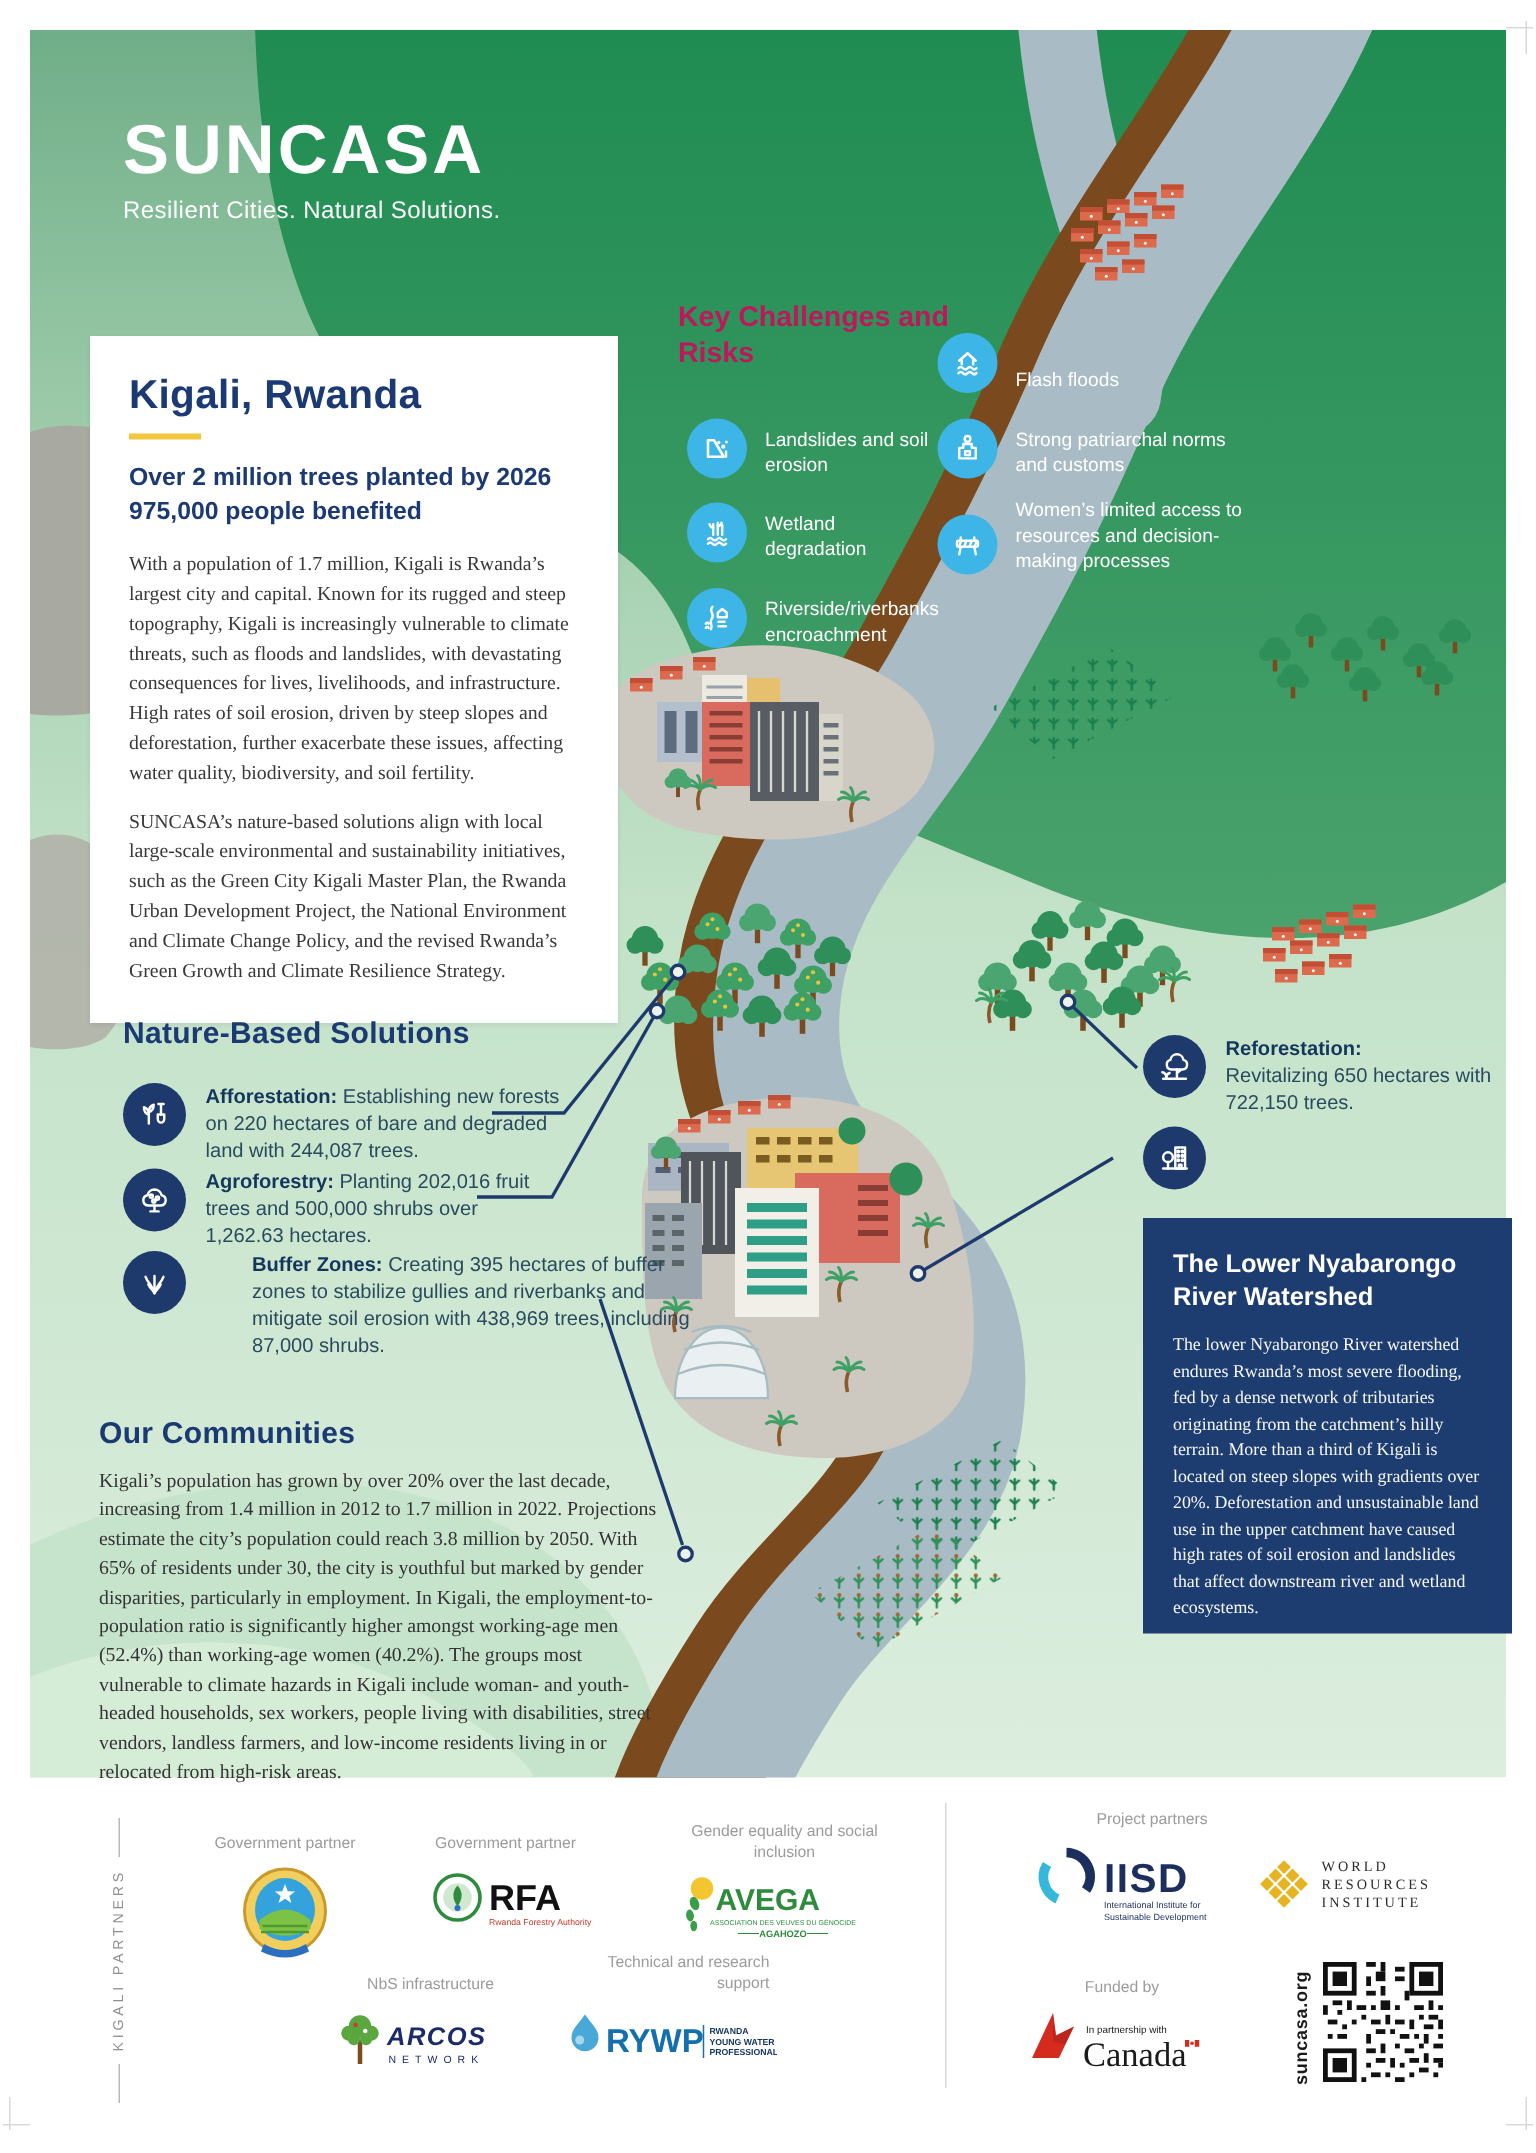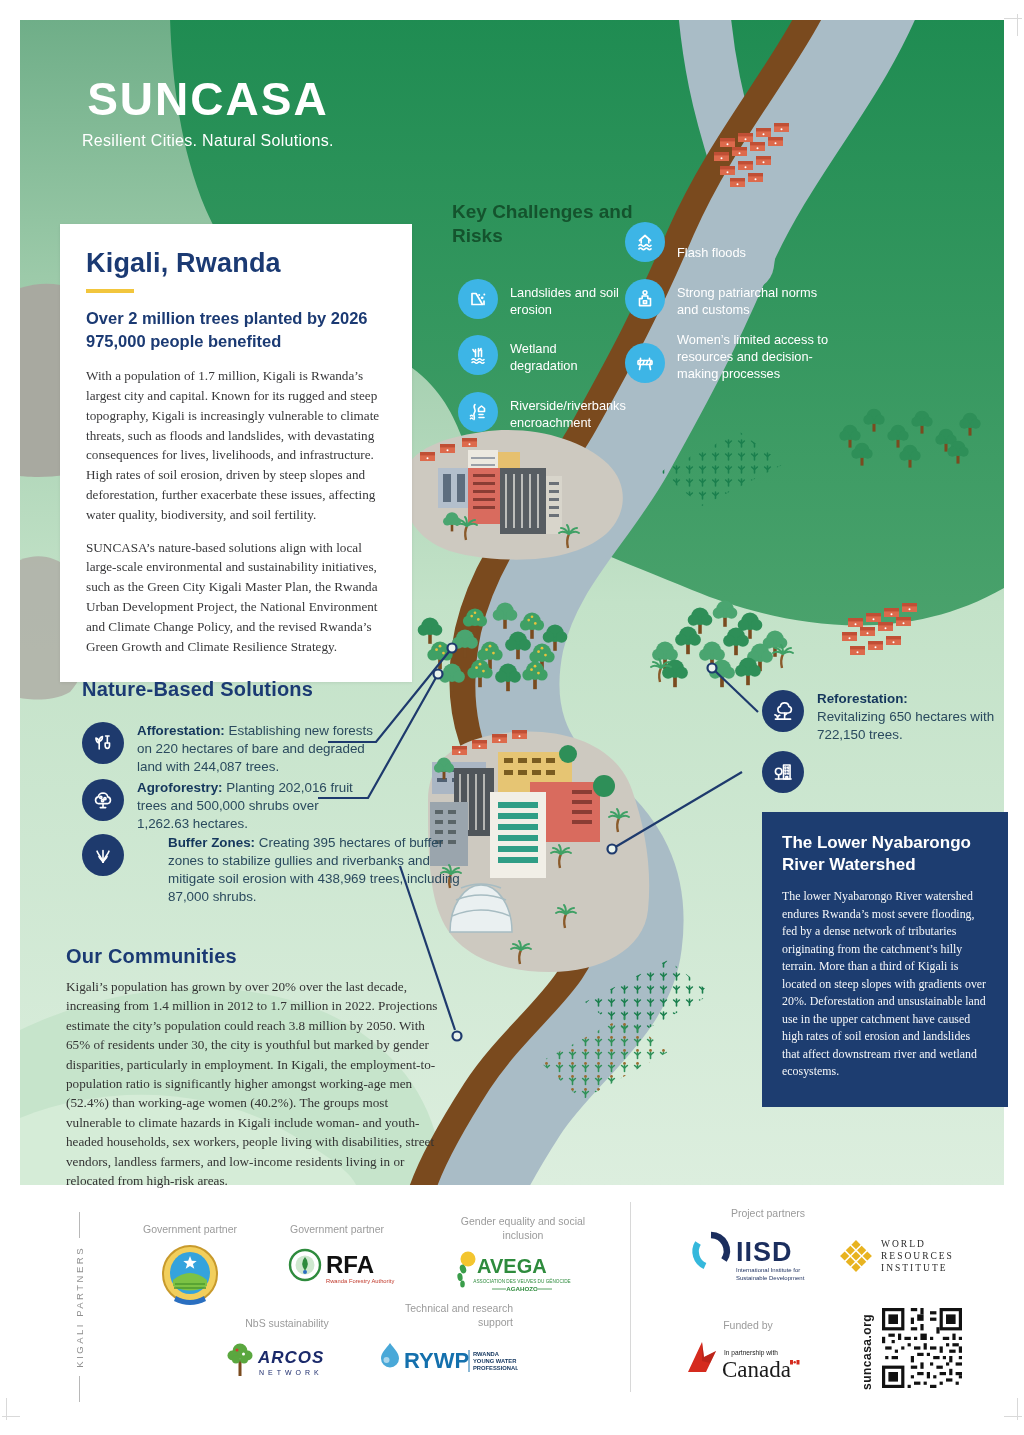--- a/index.html
+++ b/index.html
@@ -3,46 +3,46 @@
 <meta charset="utf-8">
 <style>
   html,body{margin:0;padding:0;background:#ffffff;}
   #page{position:relative;width:1024px;height:1435px;background:#fff;overflow:hidden;
         font-family:"Liberation Sans",sans-serif;}
   .abs{position:absolute;}
   .serif{font-family:"Liberation Serif",serif;}
   
   #map{position:absolute;left:20px;top:20px;width:984px;height:1165px;}
   
-  .brand-title{font-size:46px;font-weight:bold;color:#fff;letter-spacing:2px;text-align:center;}
+  .brand-title{font-size:46px;font-weight:bold;color:#fff;letter-spacing:2px;}
   .brand-tag{font-size:16px;color:#fff;margin-top:6px;letter-spacing:.3px;}
   
   .intro-box{left:60px;top:224px;width:352px;box-sizing:border-box;background:#fff;
              padding:24px 26px 26px 26px;box-shadow:0 1px 3px rgba(0,0,0,.08);}
   .h1{font-size:27px;font-weight:bold;color:#1b3a73;letter-spacing:.2px;}
   .rule{width:48px;height:4px;background:#f2c63d;margin:10px 0 14px 0;}
   .stat{font-size:16.5px;font-weight:bold;color:#1b3a73;line-height:1.4;}
   .body-p{font-size:13.2px;line-height:1.5;color:#38383a;margin-top:13px;}
   
-  .ch-title{left:452px;top:200px;width:210px;font-size:19px;font-weight:bold;color:#14532d;line-height:1.25;}
+  .ch-title{left:452px;top:200px;width:210px;font-size:19px;font-weight:bold;color:#be185d;line-height:1.25;}
   .ch-item{display:flex;align-items:flex-end;gap:12px;}
   .ch-ic{flex:0 0 40px;width:40px;height:40px;border-radius:50%;background:#3db5e6;
          display:flex;align-items:center;justify-content:center;}
   .ch-lb{font-size:12.8px;color:#fff;line-height:1.32;}
   
   .sec-title{font-size:20px;font-weight:bold;color:#1b3a73;letter-spacing:.2px;}
   .nbs-item{display:flex;align-items:flex-start;gap:13px;}
   .nbs-ic{flex:0 0 42px;width:42px;height:42px;border-radius:50%;background:#1e3a6d;
           display:flex;align-items:center;justify-content:center;}
   .nbs-tx{font-size:13.4px;line-height:1.34;color:#2a4a5e;}
   .lead{font-weight:bold;color:#14365c;}
   .comm-p{font-size:13.2px;line-height:1.47;color:#333;margin-top:9px;}
   
   .ws-box{left:762px;top:812px;width:246px;box-sizing:border-box;background:#1d3d70;
-          padding:20px 20px 26px 20px;}
+          padding:20px 20px 8px 20px;}
   .ws-title{font-size:17px;font-weight:bold;color:#fff;line-height:1.3;}
   .ws-p{font-size:11.9px;line-height:1.47;color:rgba(255,255,255,.96);margin-top:12px;}
   
   .f-label{font-size:10.5px;color:#9b9b9b;line-height:1.35;text-align:center;}
   .f-label.left{text-align:center;}
   .vwrap{display:flex;flex-direction:column;align-items:center;gap:8px;}
   .vline{width:1px;height:26px;background:#b8b8b8;}
   .vtext{writing-mode:vertical-rl;transform:rotate(180deg);font-size:9.5px;letter-spacing:2.5px;
          color:#8f8f8f;}
   .qr-cap{writing-mode:vertical-rl;transform:rotate(180deg);font-size:12px;font-weight:bold;
@@ -547,21 +547,21 @@
     <circle cx="16" cy="11" r="7.5" fill="#f3c52f"></circle>
     <ellipse cx="11" cy="21" rx="3" ry="4.6" fill="#3a9d4a" transform="rotate(-18 11 21)"></ellipse>
     <ellipse cx="8" cy="29" rx="2.6" ry="4" fill="#3a9d4a" transform="rotate(-8 8 29)"></ellipse>
     <ellipse cx="10.5" cy="36" rx="2.3" ry="3.5" fill="#3a9d4a"></ellipse>
     <text x="25" y="25" font-size="20" font-weight="bold" fill="#2e8b3d">AVEGA</text>
     <text x="70" y="35" font-size="4.7" fill="#2e8b3d" text-anchor="middle">ASSOCIATION DES VEUVES DU GÉNOCIDE</text>
     <text x="70" y="43" font-size="6.2" font-weight="bold" fill="#2e8b3d" text-anchor="middle">AGAHOZO</text>
     <path d="M40 41 h14 M86 41 h14" stroke="#2e8b3d" stroke-width=".8"></path>
   </svg>
 
-  <div class="abs f-label" style="left:217px;top:1316px;width:140px;">NbS sustainability</div>
+  <div class="abs f-label" style="left:217px;top:1316px;width:140px;">NbS infrastructure</div>
   <svg class="abs" style="left:224px;top:1338px;" width="132" height="46" viewBox="0 0 132 46">
     <rect x="14.5" y="22" width="3" height="16" fill="#7a4b1f"></rect>
     <circle cx="16" cy="13" r="7.5" fill="#5aa73f"></circle>
       <circle cx="8.5" cy="17.5" r="5" fill="#5aa73f"></circle>
     <circle cx="23.5" cy="17.5" r="5" fill="#5aa73f"></circle>
       <circle cx="12" cy="21.5" r="4" fill="#5aa73f"></circle>
     <circle cx="20" cy="21.5" r="4" fill="#5aa73f"></circle>
     <circle cx="13" cy="12" r="1.5" fill="#d03b2f"></circle>
       <circle cx="19.5" cy="16" r="1.5" fill="#fff"></circle>
     <text x="34" y="25" font-size="17" font-weight="bold" font-style="italic" letter-spacing="1" fill="#1b2a6b">ARCOS</text>

